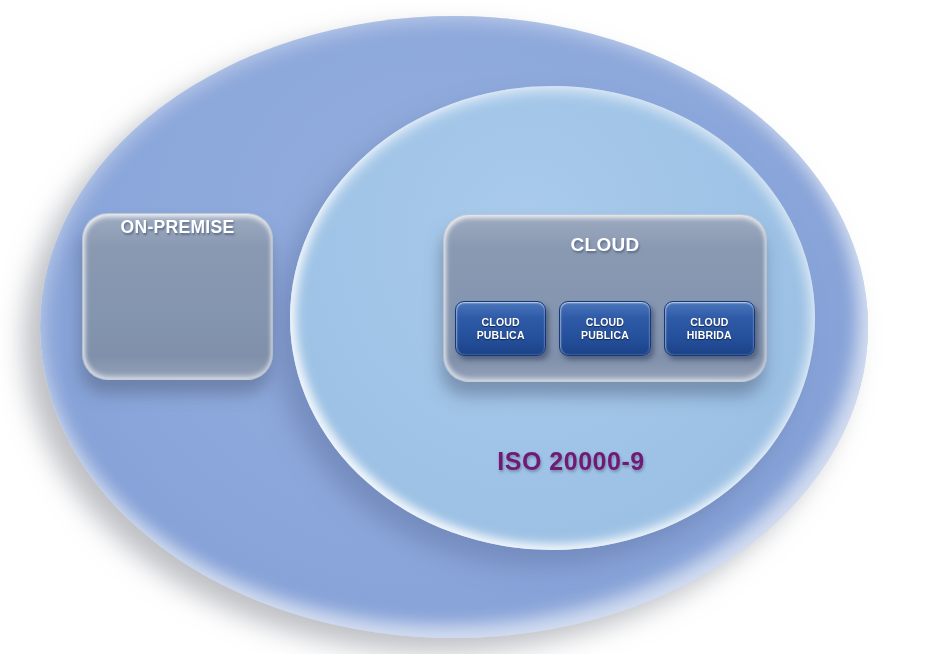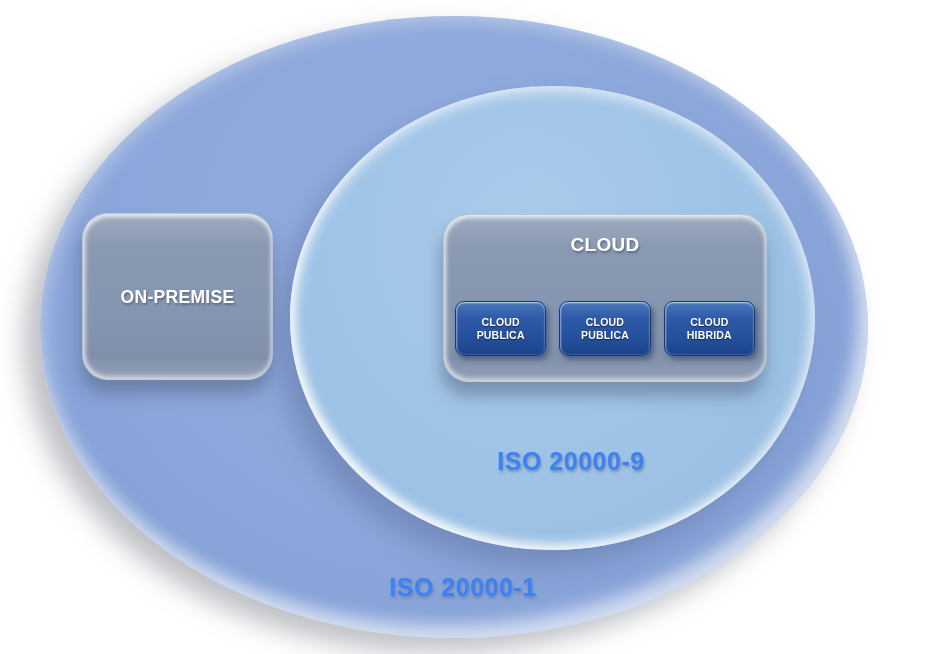--- a/index.html
+++ b/index.html
@@ -26,42 +26,42 @@
   .gbox {
     position:absolute; border-radius:26px; box-sizing:border-box;
     border:1px solid rgba(255,255,255,0.4);
     background: linear-gradient(180deg, #9dabc0 0%, #8a99b2 20%, #8495af 62%, #8090aa 86%, #93a1b8 100%);
     box-shadow: -2px 14px 16px rgba(80,95,125,0.5),
                 inset 0 3px 5px rgba(255,255,255,0.75),
                 inset 3px 0 5px rgba(255,255,255,0.35),
                 inset 0 -3px 5px rgba(255,255,255,0.45);
     color:#ffffff; text-align:center;
   }
-  .onprem-box { left:82px; top:213px; width:191px; height:167px; display:flex; flex-direction:column; justify-content:center; }
+  .onprem-box { left:82px; top:213px; width:191px; height:167px; display:flex; flex-direction:row; justify-content:center; }
   .cloud-box  { left:443px; top:214px; width:324px; height:168px; }
 
   .gbox-line { display:block; font-weight:bold; font-size:17.5px; line-height:26px;
                text-shadow:1px 2px 2px rgba(70,85,115,0.65); letter-spacing:0.3px; }
   .cloud-box .gbox-line { font-size:19px; line-height:27px; }
   .cloud-title { padding-top:16px; }
 
   .subrow { position:absolute; left:11px; right:11px; top:86px; height:55px; display:flex; gap:13px; }
   .bbox {
     flex:1; border-radius:9px; box-sizing:border-box;
     background: linear-gradient(180deg, #4a76bc 0%, #2f5aa7 30%, #24509b 68%, #1c4288 100%);
     border:1px solid #16397c;
     box-shadow: 3px 4px 5px rgba(45,60,95,0.55),
                 inset 0 1px 2px rgba(255,255,255,0.7),
                 inset 1px 0 2px rgba(255,255,255,0.35);
     color:#ffffff; display:flex; flex-direction:column; justify-content:center; text-align:center;
   }
   .bbox-line { display:block; font-weight:bold; font-size:10.5px; line-height:13px;
                text-shadow:0 1px 1px rgba(10,25,55,0.8); letter-spacing:0.2px; }
 
-  .iso-label { position:absolute; color:#3b82f6; font-weight:bold; font-size:25px; text-align:center;
+  .iso-label { position:absolute; color:#701a75; font-weight:bold; font-size:25px; text-align:center;
                text-shadow:1px 2px 3px rgba(105,120,155,0.75); letter-spacing:0.5px; }
   .iso9-label { left:451px; top:447px; width:240px; }
   .iso1-label { left:343px; top:573px; width:240px; }
 </style>
 </head>
 <body>
 
 <div class="stage">
 
   <div class="ellipse outer-ellipse"></div>
@@ -86,15 +86,14 @@
       </div>
       <div class="bbox">
         <span class="bbox-line">CLOUD</span>
         <span class="bbox-line">HIBRIDA</span>
       </div>
     </div>
   </div>
 
   <div class="iso-label iso9-label">ISO 20000-9</div>
 
-  <div class="iso-label iso1-label">ISO 20000-1</div>
 
 </div>
 
 </body></html>

